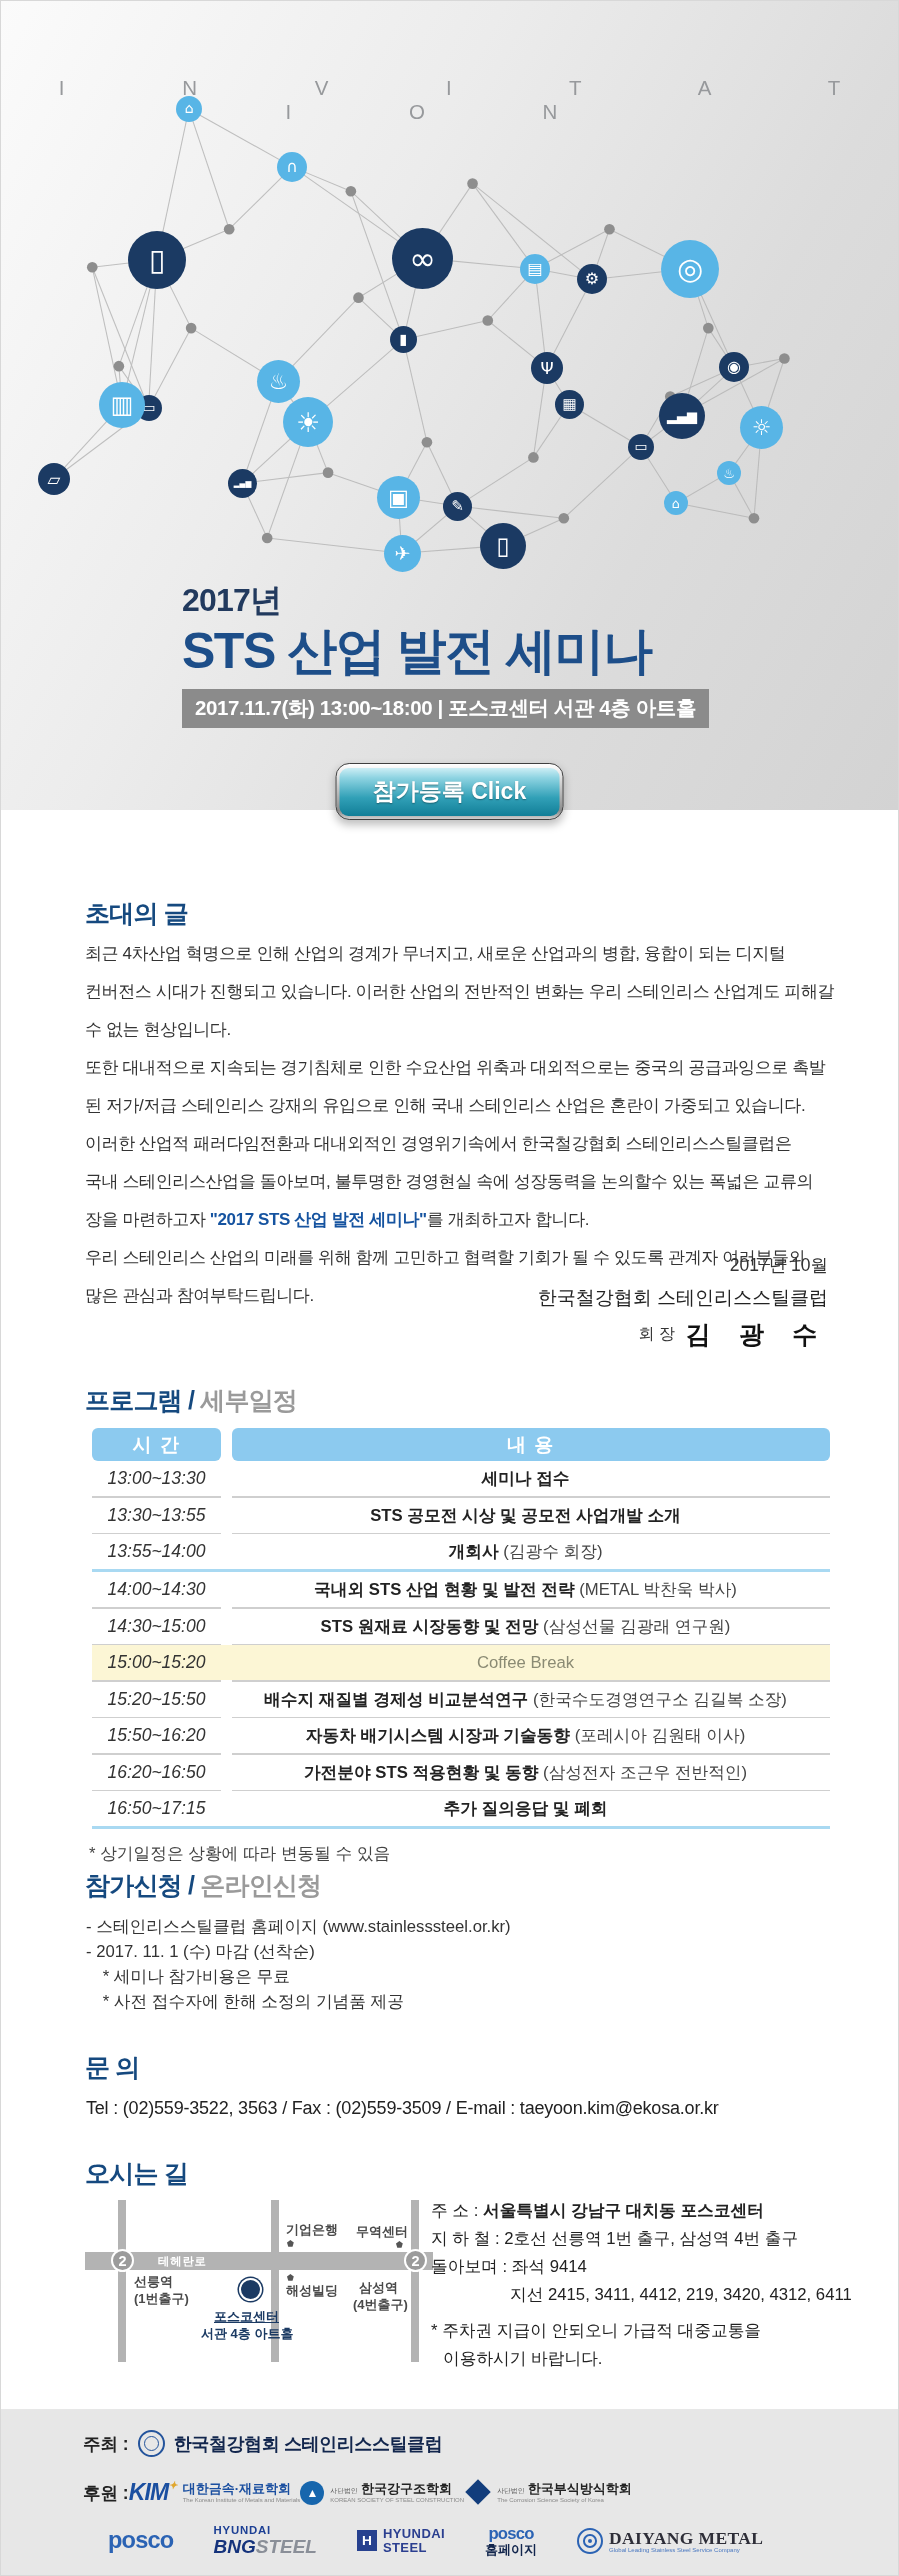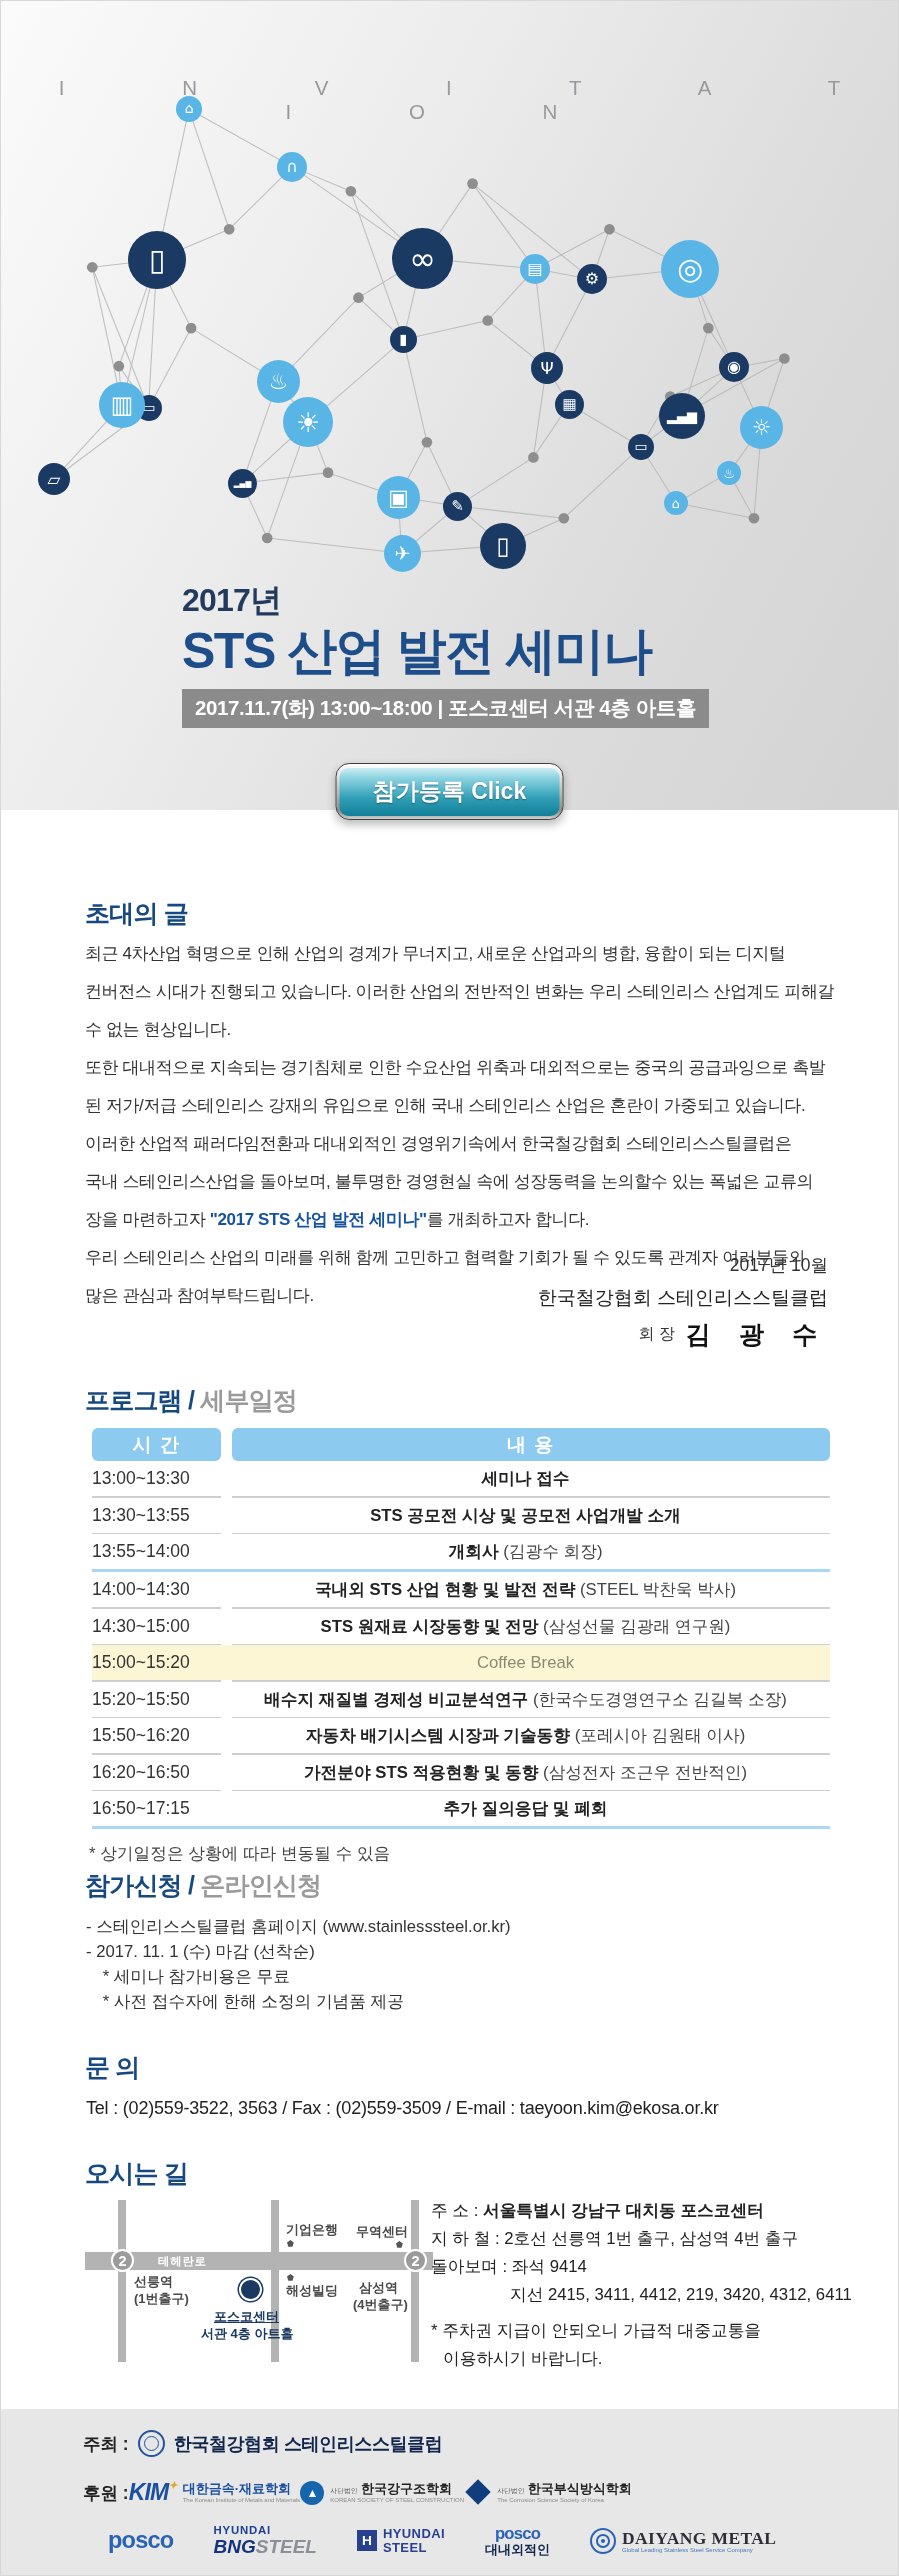--- a/index.html
+++ b/index.html
@@ -51,21 +51,21 @@
   
   .ptable{position:absolute;left:91px;top:1427px;width:738px;}
   .phead{display:flex;gap:10.7px;}
   .phead .hcell{background:#8ccaef;color:#fff;font-weight:bold;font-size:19px;height:33px;
         border-radius:6px;display:flex;align-items:center;justify-content:center;letter-spacing:1.5px;}
   .hc-time{width:129px;}
   .hc-content{flex:1;}
   .prow{display:flex;height:35px;align-items:center;}
   .prow.break{background:#fcf6d5;}
   .prow.break .ptitle{color:#8b8b74;font-weight:normal;}
-  .ptime{width:129px;text-align:left;font-size:17.5px;color:#333;}
+  .ptime{width:129px;text-align:center;font-size:17.5px;color:#333;font-style:italic;}
   .pcontent{flex:1;text-align:center;font-size:16.7px;color:#222;padding:0 6px;white-space:nowrap;}
   .ptitle{font-weight:bold;}
   .pspeaker{font-weight:normal;color:#444;}
   .psep{display:flex;height:1.5px;}
   .psep-a{width:129px;background:#cfcfcf;margin-right:10.7px;}
   .psep-b{flex:1;background:#cfcfcf;}
   .psep-blue{height:3px;background:#a9d9f2;}
   .pfootnote{position:absolute;left:88px;top:1841px;font-size:16.7px;color:#444;}
 
   
@@ -338,21 +338,21 @@
           <div class="psep-a"></div>
           <div class="psep-b"></div>
         </div>
         <div class="prow">
           <div class="ptime">13:55~14:00</div>
           <div class="pcontent"><span class="ptitle">개회사</span><span class="pspeaker"> (김광수 회장)</span></div>
         </div>
         <div class="psep-blue"></div>
         <div class="prow">
           <div class="ptime">14:00~14:30</div>
-          <div class="pcontent"><span class="ptitle">국내외 STS 산업 현황 및 발전 전략</span><span class="pspeaker"> (STEEL 박찬욱 박사)</span></div>
+          <div class="pcontent"><span class="ptitle">국내외 STS 산업 현황 및 발전 전략</span><span class="pspeaker"> (METAL 박찬욱 박사)</span></div>
         </div>
         <div class="psep">
           <div class="psep-a"></div>
           <div class="psep-b"></div>
         </div>
         <div class="prow">
           <div class="ptime">14:30~15:00</div>
           <div class="pcontent"><span class="ptitle">STS 원재료 시장동향 및 전망</span><span class="pspeaker"> (삼성선물 김광래 연구원)</span></div>
         </div>
         <div class="psep">
@@ -492,21 +492,21 @@
       <div class="co">
         <span class="hmark">H</span>
         <span class="co-col">
           <span class="hy2">HYUNDAI</span>
           <span class="hy2">STEEL</span>
         </span>
       </div>
       <div class="co">
         <span class="co-col">
           <span class="pd-top">posco</span>
-          <span class="pd-bot">대내외적인</span>
+          <span class="pd-bot">홈페이지</span>
         </span>
       </div>
       <div class="co">
         <span class="target">
             <span class="target-mid">
               <span class="target-in"></span>
             </span>
           </span>
         <span class="co-col">
           <span class="dy-name">DAIYANG METAL</span>

